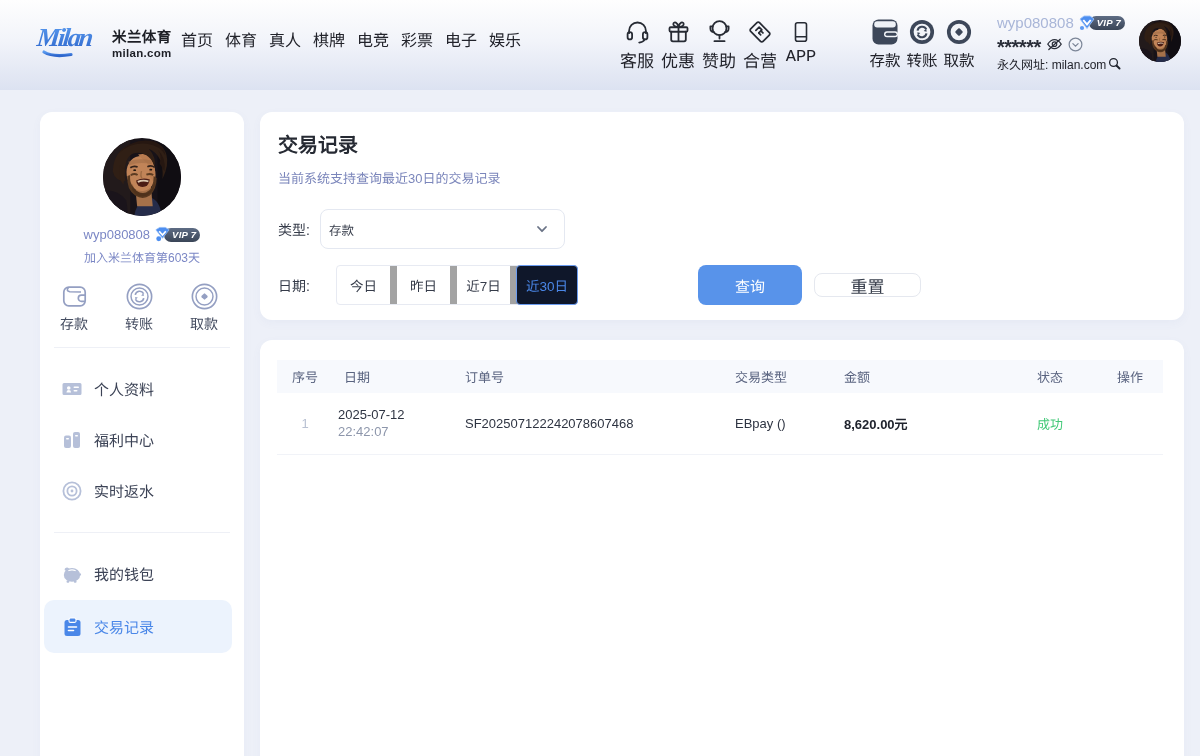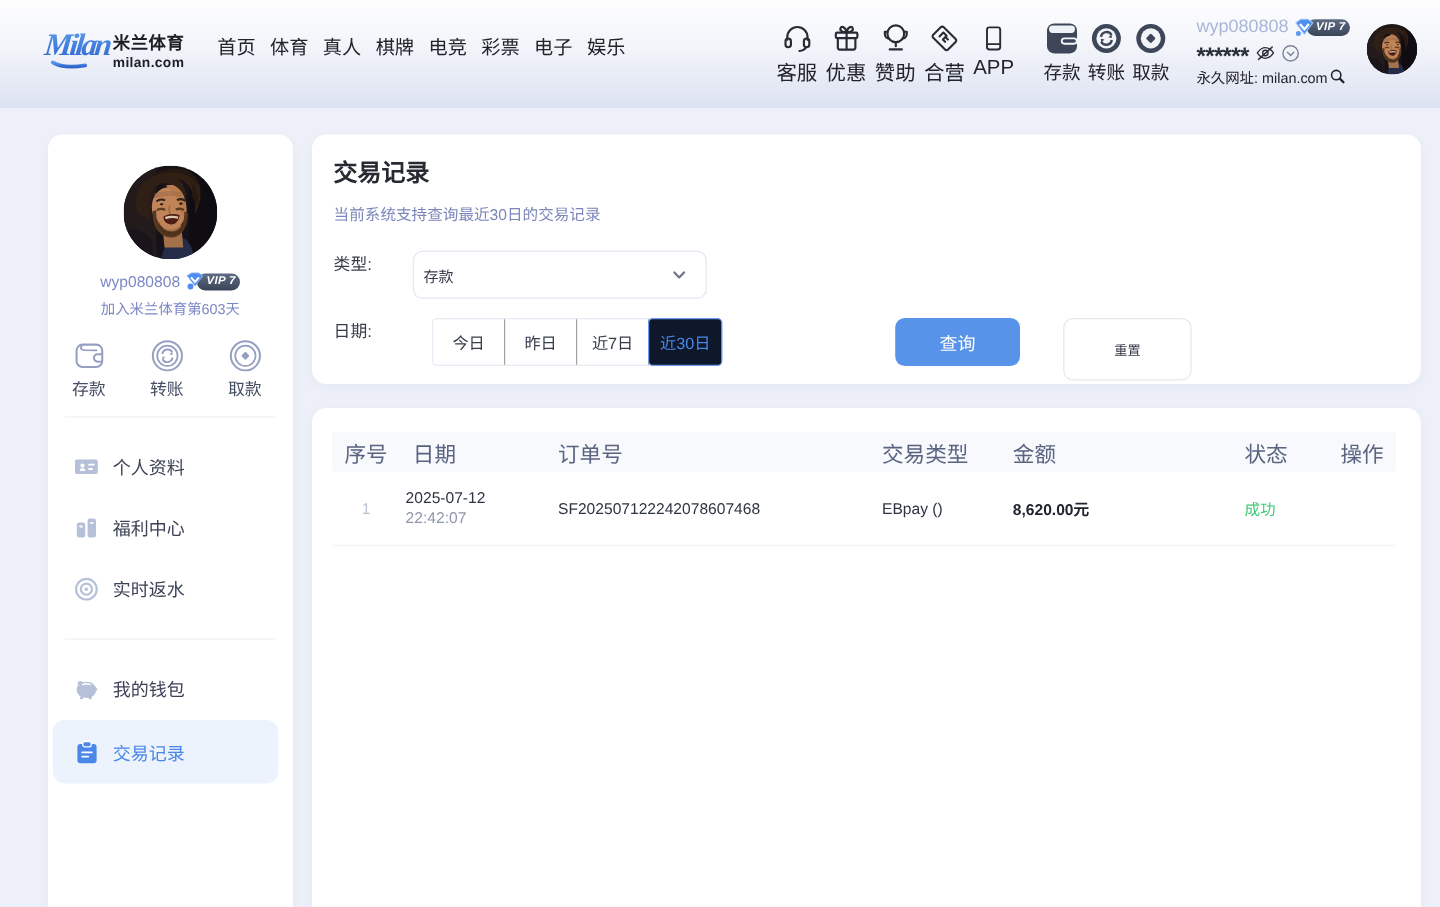--- a/index.html
+++ b/index.html
@@ -10,21 +10,21 @@
   background:#edf0f8;
   color:#23242c;
 }
 
 header {
   height:90px;
   background:linear-gradient(180deg,#fefefe 0%,#f2f4fa 45%,#dce2f1 100%);
   position:relative;
 }
 .logo { position:absolute; left:38px; top:21px; display:flex; align-items:flex-start; }
-.logo-cn { margin-left:0; }
+.logo-cn { margin-left:18px; }
 .logo-cn .t1 { font-size:14.5px; font-weight:bold; color:#1d1f26; letter-spacing:0.4px; line-height:17px; margin-top:8px;}
 .logo-cn .t2 { font-size:11.5px; font-weight:bold; color:#1d1f26; line-height:12px; letter-spacing:0.3px; margin-top:1px;}
 nav { position:absolute; left:181px; top:29px; font-size:16px; color:#22232b; white-space:nowrap; line-height:24px;}
 nav a { margin-right:12px; }
 .hicons { position:absolute; top:18px; display:flex; }
 .hitem { width:34px; text-align:center; margin-right:7px; }
 .hicons.g2 .hitem { margin-right:3px; }
 .hitem .ic { height:27px; display:flex; align-items:center; justify-content:center; }
 .hitem .lb { font-size:17px; color:#22232b; margin-top:2px; white-space:nowrap; }
 .hicons.g2 .hitem .lb { font-size:15.5px; margin-top:3px; }
@@ -51,34 +51,34 @@
 .side-sep { height:1px; background:#eef0f6; margin:14px 14px 0; }
 .menu { padding:15px 12px 0 4px; }
 .menu.m2 { padding-top:14px; } .menu.m2 .mi { height:53px; }
 .mi { display:flex; align-items:center; height:51px; padding-left:18px; border-radius:10px; font-size:15px; color:#3c4356; }
 .mi .mic { width:20px; height:20px; margin-right:12px; display:flex; align-items:center; justify-content:center;}
 .mi.active { background:#ecf3fd; color:#4a87e8; }
 main { position:absolute; left:260px; top:22px; width:924px; }
 .fcard { padding:22px 20px 16px 18px; height:208px; }
 .ftitle { font-size:20px; font-weight:bold; color:#262a33; line-height:23px; }
 .fsub { margin-top:14px; font-size:13px; color:#7b86bb; line-height:15px; }
-.frow { display:flex; align-items:flex-start; margin-top:23px;gap:24px; }
+.frow { display:flex; align-items:center; margin-top:23px; }
 .frow + .frow { margin-top:16px; }
 .flabel { width:42px; font-size:14px; color:#363c4a; }
 .fselect { width:245px; height:40px; border:1px solid #e4e8f1; border-radius:8px; display:flex; align-items:center; padding:0 15px 0 8px; font-size:12.5px; color:#363c4a; justify-content:space-between;}
 .fdate { width:245px; height:40px; border:1px solid #e4e8f1; border-radius:8px; display:flex; align-items:center; padding:0 12px 0 20px; font-size:12.5px; color:#3a4050; justify-content:space-between; }
 .qgroup { display:flex; margin-left:16px; border:1px solid #e7eaf2; border-radius:4px; height:40px; }
-.qi { width:60px; display:flex; align-items:center; justify-content:center; font-size:13.5px; color:#363c4a; border-right:1px solid #a3a3a3; }
+.qi { width:60px; display:flex; align-items:center; justify-content:center; font-size:13.5px; color:#363c4a; border-right:7px solid #a3a3a3; }
 .qi:last-child { border-right:none; }
 .qi.sel { color:#4a87e8; border:1px solid #6b9cf0; border-radius:4px; margin:-1px; width:62px; z-index:2; background:#0f172a;}
 .btn-query { margin-left:120px; width:104px; height:40px; background:#5893ea; color:#fff; border-radius:8px; font-size:15px; display:flex; align-items:center; justify-content:center; }
-.btn-reset { margin-left:12px; width:107px; height:52px; background:#fff; border:1px solid #e5e8ef; border-radius:8px; font-size:11px; color:#363c4a; display:flex; align-items:center; justify-content:center; }
+.btn-reset { margin-left:12px; width:107px; height:24px; background:#fff; border:1px solid #e5e8ef; border-radius:8px; font-size:17px; color:#363c4a; display:flex; align-items:center; justify-content:center; }
 .tcard { margin-top:20px; height:474px; padding:20px 21px 0 17px; }
 table { width:100%; border-collapse:collapse; }
-thead th { background:#f7f9fd; height:33px; font-size:18px; font-weight:normal; color:#5a6480; text-align:left; padding:0;font-family:Liberation Serif, serif; }
+thead th { background:#f7f9fd; height:33px; font-size:13px; font-weight:normal; color:#5a6480; text-align:left; padding:0;font-family:Liberation Serif, serif; }
 tbody td { font-size:13px; color:#2e3442; padding:0; height:61px; border-bottom:1px solid #f1f3f8; }
 .c-idx { width:56px; text-align:center; } td.c-idx { color:#b9c1d2; }
 .c-date { width:132px; } th.c-date{padding-left:11px;} td.c-date{padding-left:5px;}
 .c-order { width:269px; }
 .c-type { width:108px; padding-left:1px;}
 .c-amt { width:186px; padding-left:2px;}
 .c-stat { width:89px; padding-left:9px;}
 .c-op { width:auto; }
 th.c-op{padding-left:0;}
 .dt1 { color:#2e3442; }
@@ -131,21 +131,21 @@
       <path d="M6,31 Q15,36.5 33,33.5" stroke="url(#lgm)" stroke-width="3.2" fill="none" stroke-linecap="round"></path>
     </svg>
     <div class="logo-cn">
       <div class="t1">米兰体育</div>
       <div class="t2">milan.com</div>
     </div>
   </div>
   <nav>
     <a>首页</a><a>体育</a><a>真人</a><a>棋牌</a><a>电竞</a><a>彩票</a><a>电子</a><a>娱乐</a>
   </nav>
-  <div class="hicons" style="left:647px;">
+  <div class="hicons" style="left:620px;font-family:Liberation Mono, monospace;">
     <div class="hitem">
         <div class="ic">
       <svg width="27" height="27" viewBox="0 0 24 24" fill="none" stroke="#272b34" stroke-width="1.6" stroke-linecap="round">
         <path d="M4.5 13.5 v-2 a7.5 7.5 0 0 1 15 0 v2"></path>
         <rect x="3.2" y="12.5" width="4" height="6.5" rx="2"></rect>
         <rect x="16.8" y="12.5" width="4" height="6.5" rx="2"></rect>
         <path d="M18.5 19 q-1.5 2.5 -5 2.8"></path>
       </svg>
     </div>
         <div class="lb">客服</div>

